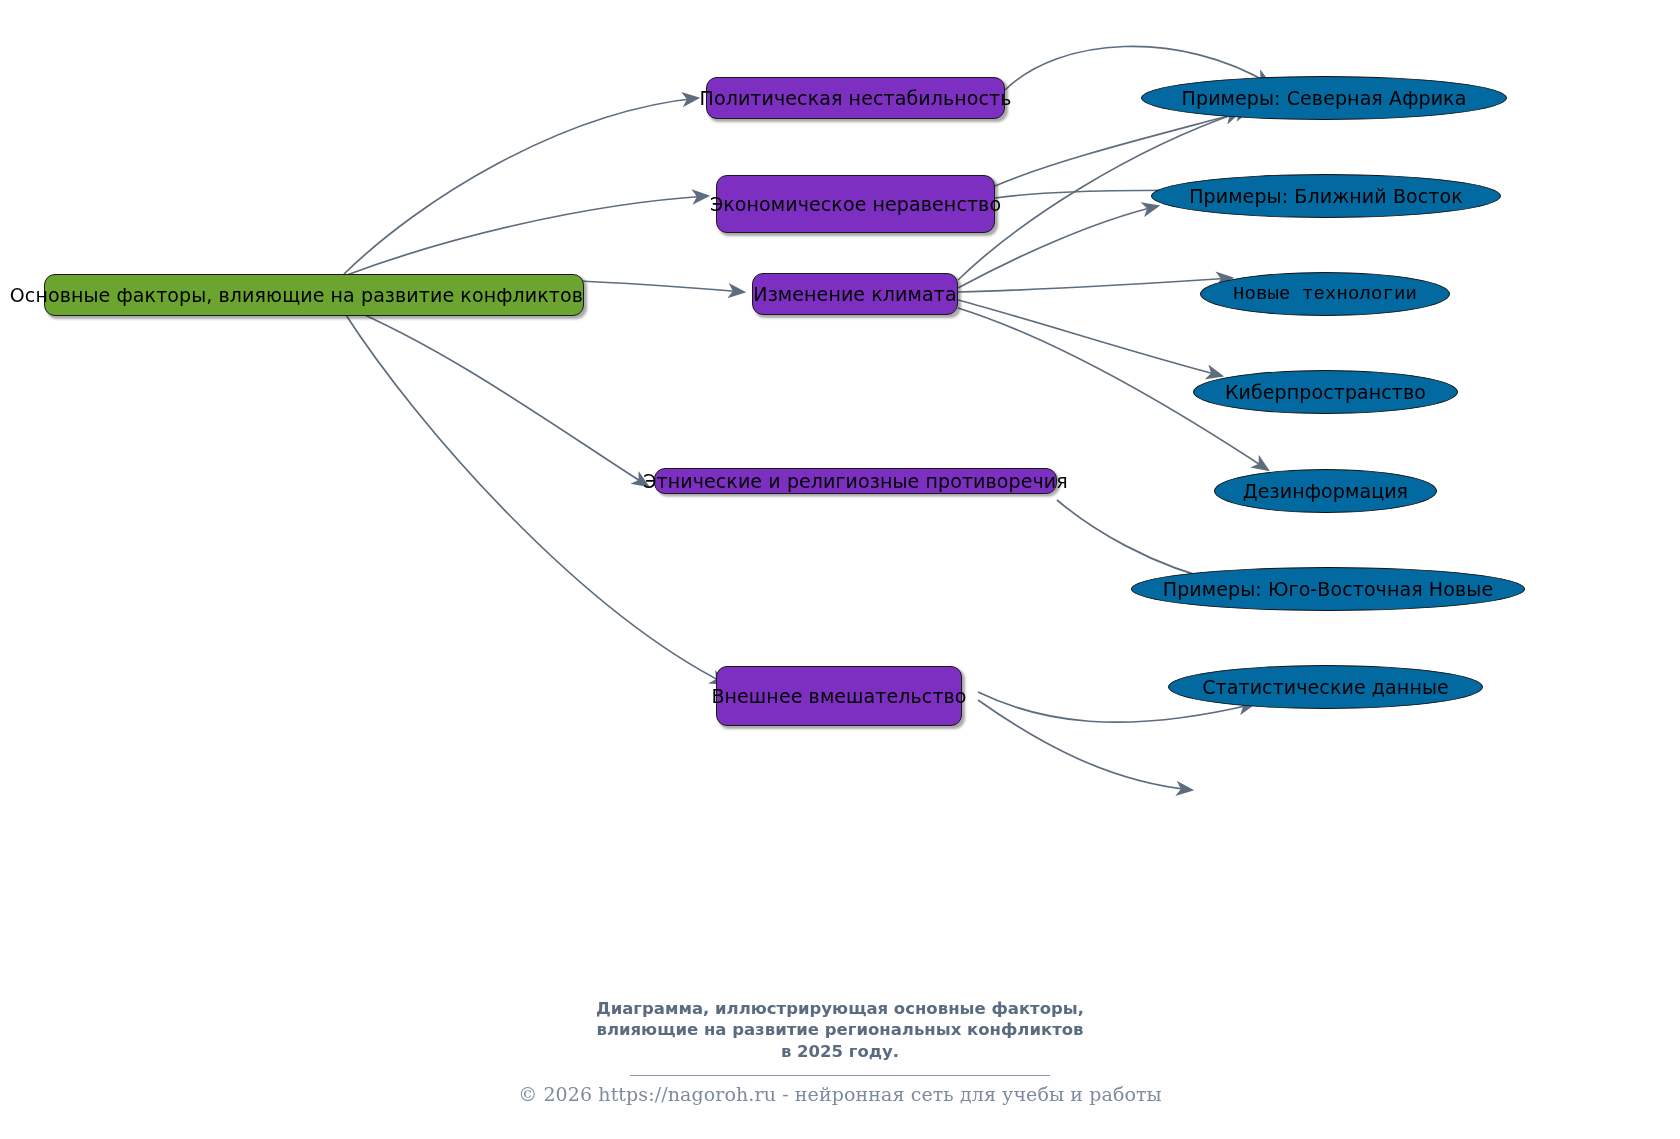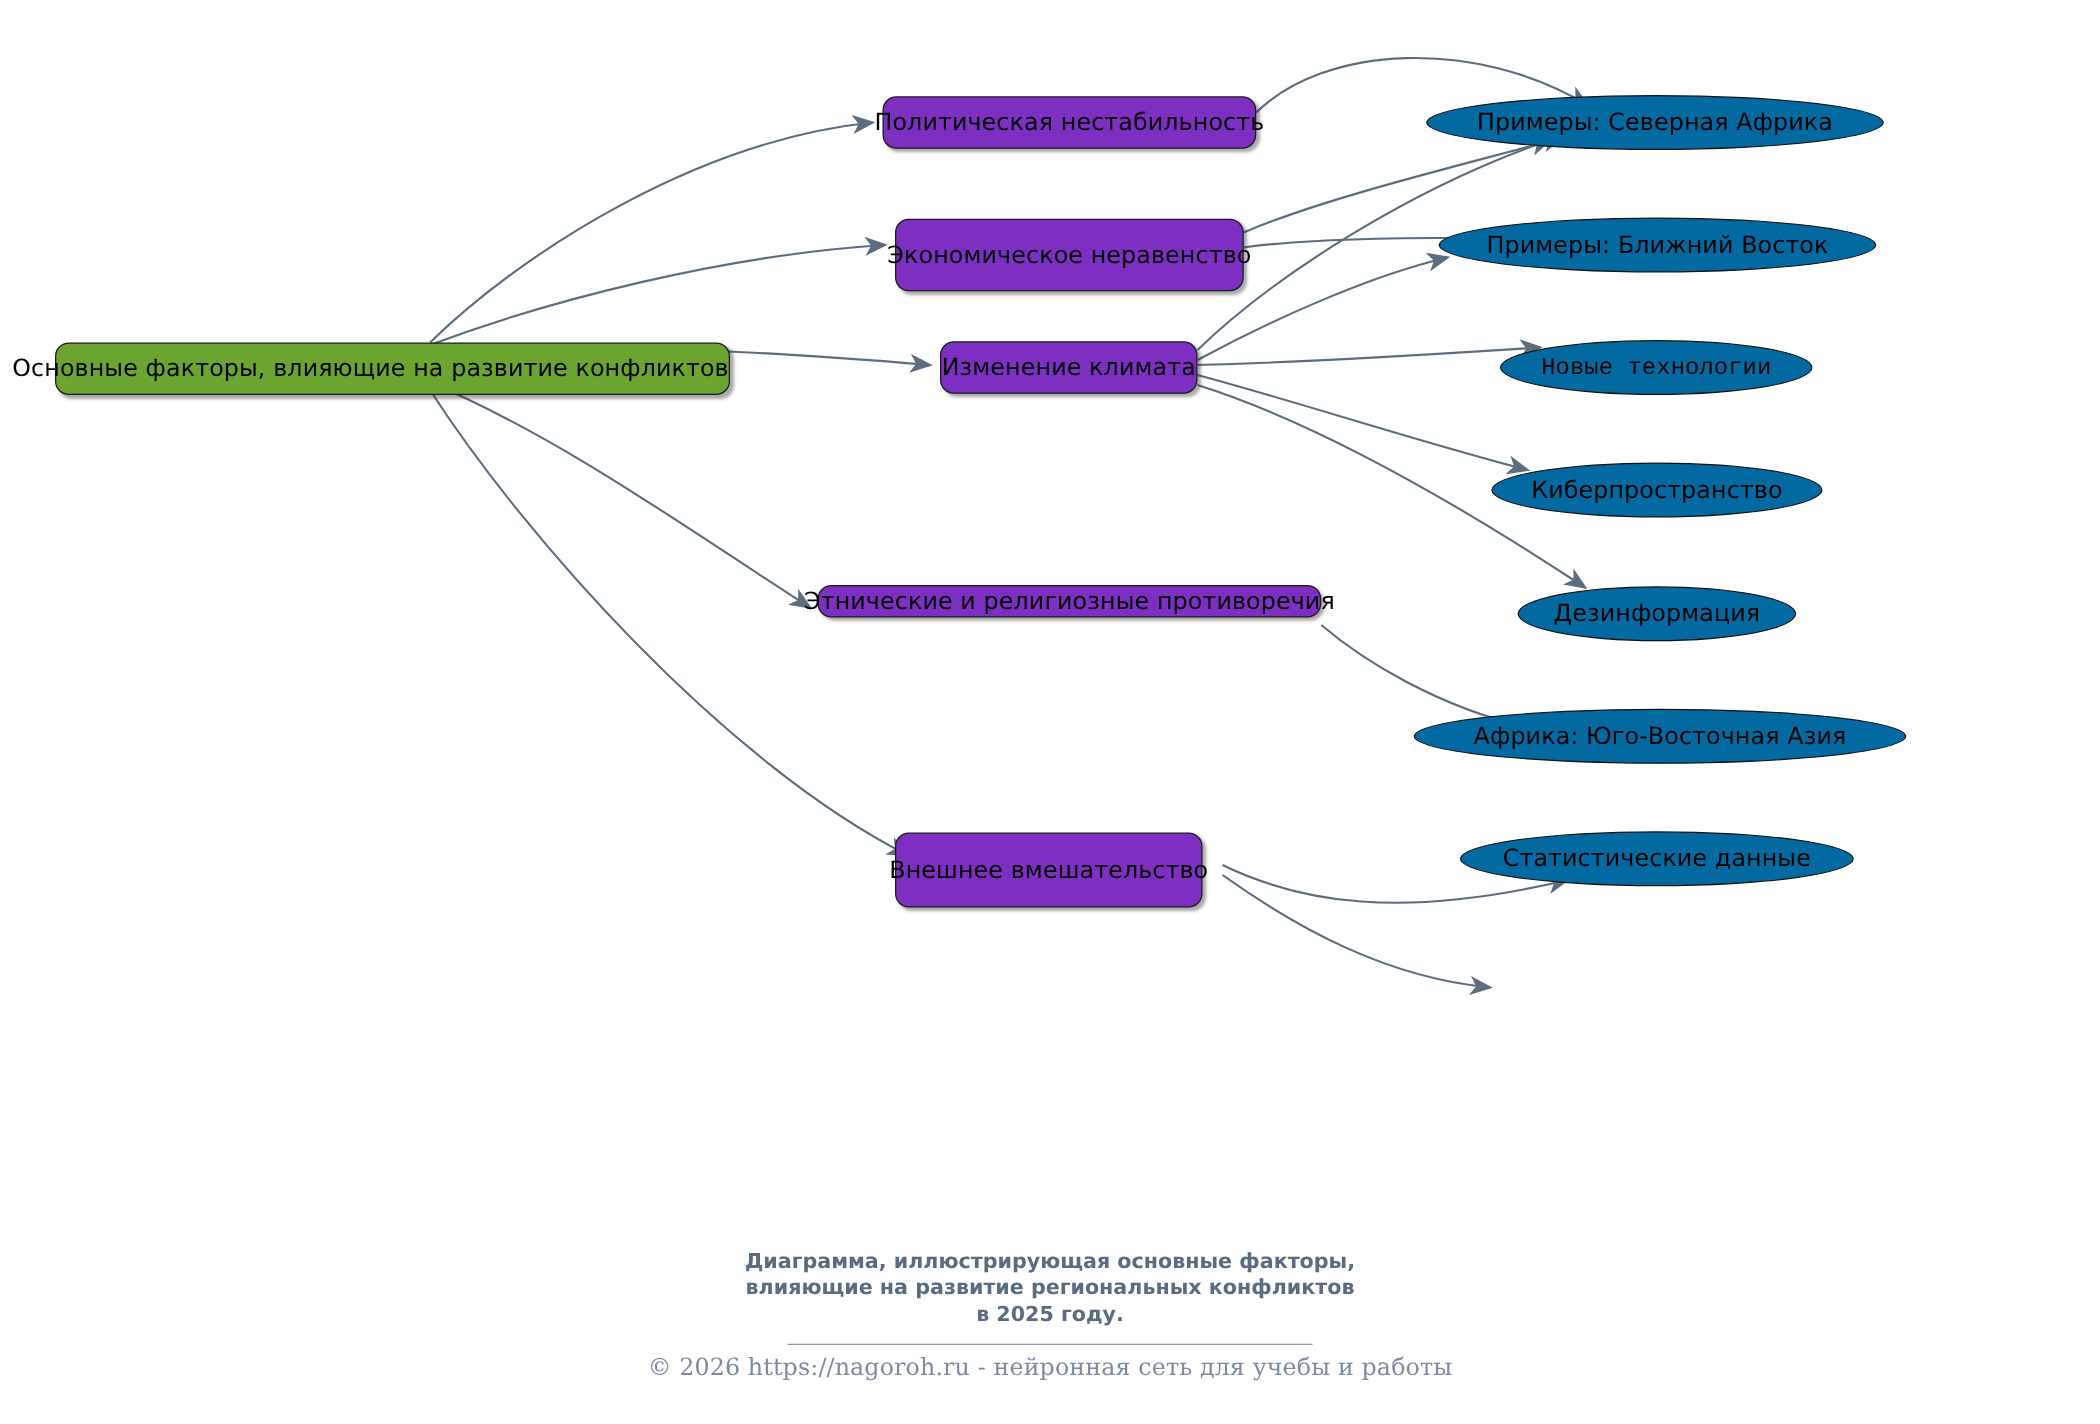--- a/index.html
+++ b/index.html
@@ -156,21 +156,21 @@
   <div class="node node-leaf" style="left:1200px; top:272px; width:250px; height:44px;font-family:Liberation Mono, monospace;">
     <span>Новые технологии</span>
   </div>
   <div class="node node-leaf" style="left:1193px; top:370px; width:265px; height:44px;">
     <span>Киберпространство</span>
   </div>
   <div class="node node-leaf" style="left:1214px; top:469px; width:223px; height:44px;">
     <span>Дезинформация</span>
   </div>
   <div class="node node-leaf" style="left:1131px; top:567px; width:394px; height:44px;">
-    <span>Африка: Юго-Восточная Азия</span>
+    <span>Примеры: Юго-Восточная Новые</span>
   </div>
   <div class="node node-leaf" style="left:1168px; top:665px; width:315px; height:44px;">
     <span>Статистические данные</span>
   </div>
 
   <div class="caption-block" style="top:954px;">
     <div class="caption-text">Диаграмма, иллюстрирующая основные факторы,
 влияющие на развитие региональных конфликтов
 в 2025 году.</div>
     <div class="caption-rule"></div>

